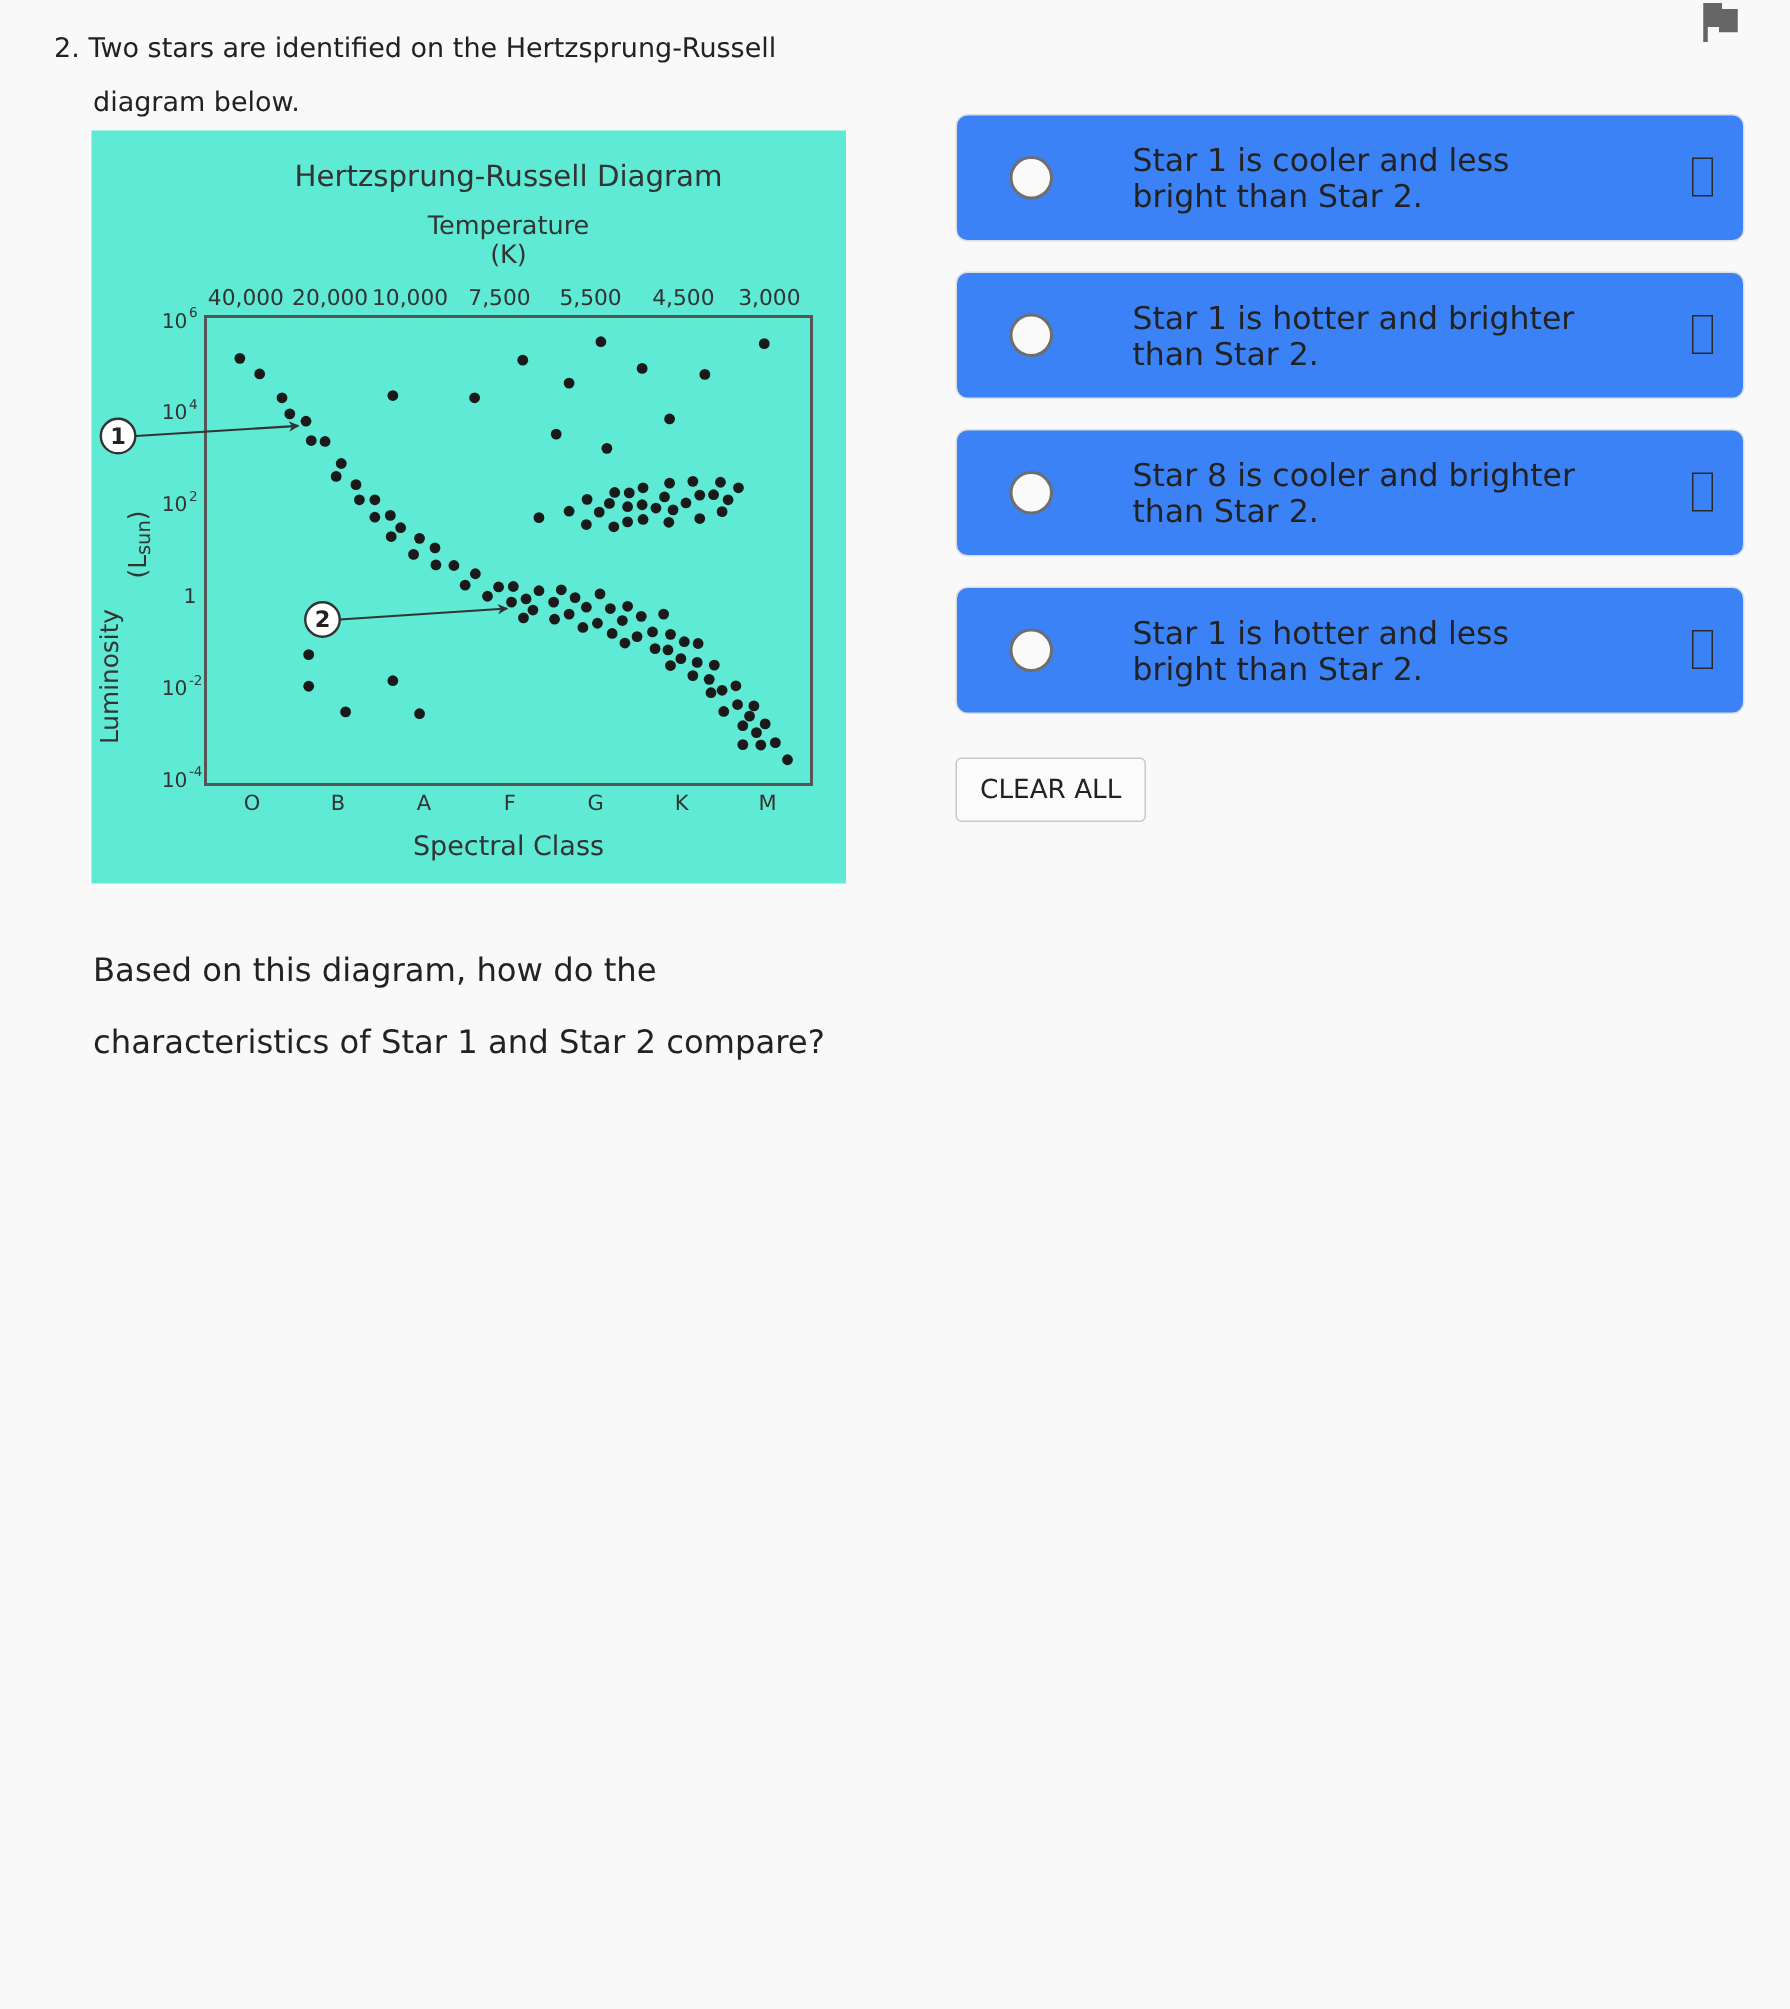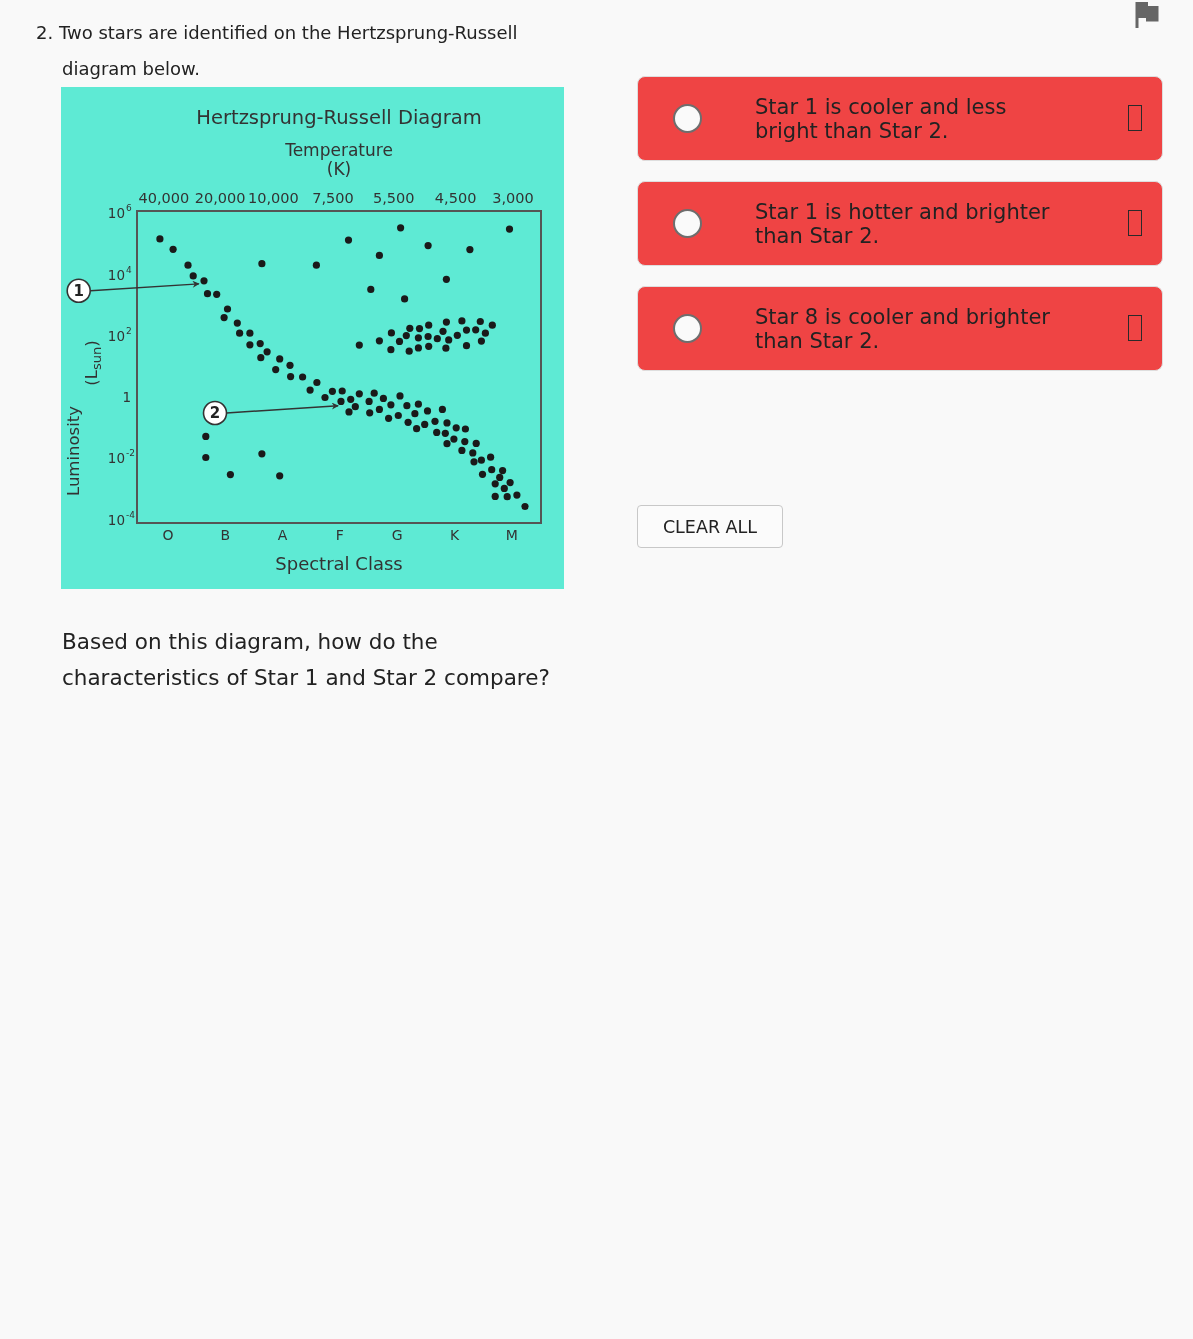--- a/index.html
+++ b/index.html
@@ -13,46 +13,46 @@
     padding-left: 26px; text-indent: -26px;
     font-size: 18px; line-height: 36px; color: #222;
   }
   .chart-box {
     position: absolute; left: 61px; top: 87px; width: 503px; height: 502px;
     background: #5eead4;
   }
   .chart-box svg { display: block; }
   .prompt {
     position: absolute; left: 62px; top: 624px; width: 500px;
-    font-size: 21.5px; line-height: 36px; color: #222;
+    font-size: 21.5px; line-height: 48px; color: #222;
   }
   .flag {
     position: absolute; left: 1130px; top: 0px; width: 34px; height: 32px; cursor: pointer;
   }
   .options { position: absolute; left: 637px; top: 76px; width: 526px; }
   .option {
     position: relative; height: 85px; box-sizing: border-box;
-    border: 1.5px solid #dedede; border-radius: 8px; background: #ef4444;
+    border: 1.5px solid #dedede; border-radius: 8px; background: #3b82f6;
     margin-bottom: 20px; cursor: pointer;
   }
   .radio {
     position: absolute; left: 35px; top: 50%; margin-top: -14.5px;
     width: 29px; height: 29px; box-sizing: border-box;
     border: 2.5px solid #6e6e6e; border-radius: 50%; background: #fafafa;
   }
   .option-label {
     position: absolute; left: 117px; top: 50%; transform: translateY(-50%);
     width: 310px; font-size: 21px; line-height: 24px; color: #222;
   }
   .tofu {
     position: absolute; left: 490px; top: 28px; width: 14px; height: 26px;
     box-sizing: border-box; border: 1.6px solid #2a2a2a;
   }
   .clear-all {
-    position: absolute; left: 637px; top: 505px; width: 146px; height: 43px;
+    position: absolute; left: 637px; top: 505px; width: 127px; height: 43px;
     box-sizing: border-box; border: 1px solid #c8c8c8; border-radius: 4px;
     background: #fbfbfb; color: #222; font-family: "DejaVu Sans", sans-serif;
     font-size: 17.5px; display: flex; align-items: center; justify-content: center;
     cursor: pointer; padding: 12px;
   }
   .chart-text { font-family: "DejaVu Sans", sans-serif; fill: #333; }
 </style>
 </head>
 <body>
 
@@ -256,15 +256,20 @@
   <div class="option">
     <span class="radio"></span>
     <span class="option-label">Star 1 is hotter and brighter than Star 2.</span>
     <span class="tofu"></span>
   </div>
   <div class="option">
     <span class="radio"></span>
     <span class="option-label">Star 8 is cooler and brighter than Star 2.</span>
     <span class="tofu"></span>
   </div>
+  <div class="option">
+    <span class="radio"></span>
+    <span class="option-label">Star 1 is hotter and less bright than Star 2.</span>
+    <span class="tofu"></span>
+  </div>
 </div>
 
 <button class="clear-all">CLEAR ALL</button>
 
 </body></html>

